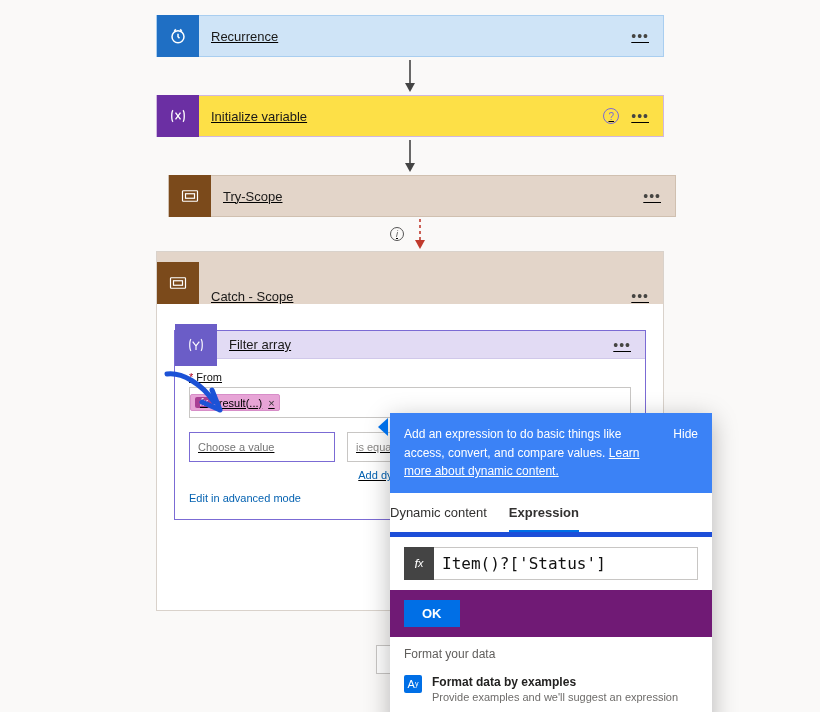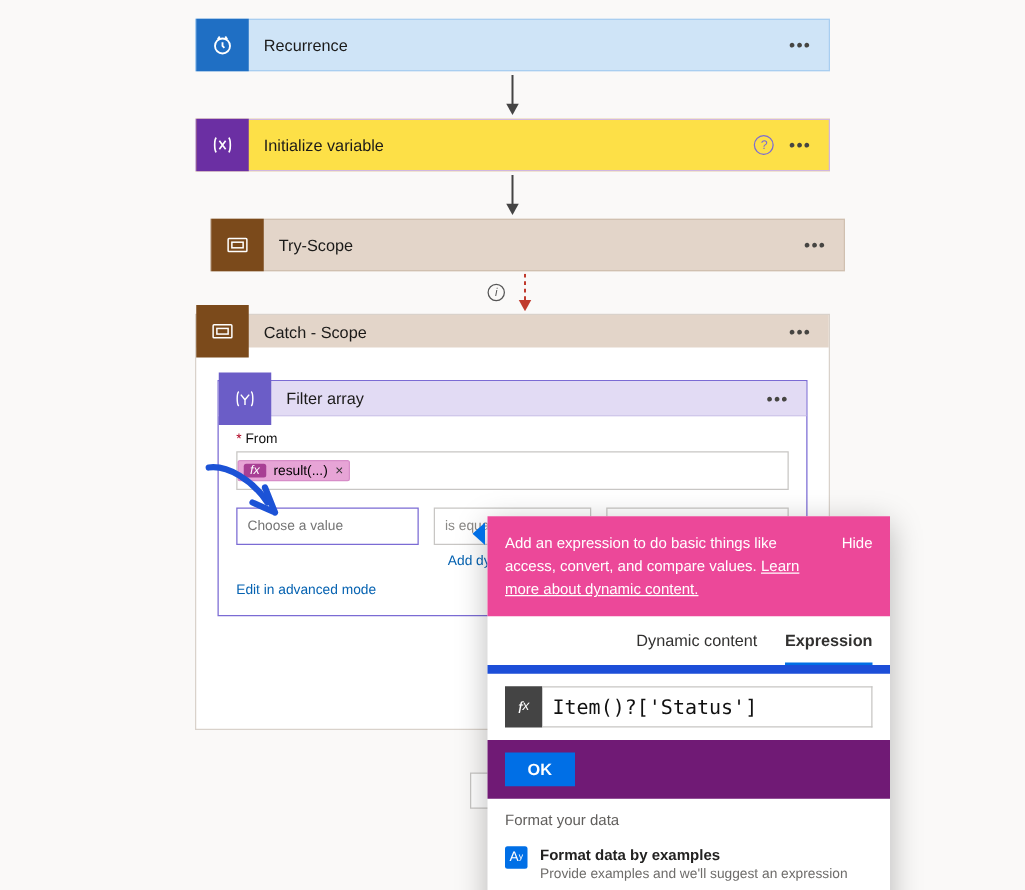--- a/index.html
+++ b/index.html
@@ -1,18 +1,18 @@
 <!DOCTYPE html>
 <html><head>
 <meta charset="utf-8">
 <style>
   * { box-sizing: border-box; margin: 0; padding: 0; font-family: "Segoe UI", -apple-system, sans-serif; }
   body { background: #faf9f8; width: 820px; height: 712px; overflow: hidden; position: relative; }
 
-  .canvas { position: relative; width: 100%; height: 100%; padding-top: 15px; }
+  .canvas { position: relative; width: 100%; height: 100%; padding-top: 15px; text-decoration: underline; }
 
   .step-row { display: flex; justify-content: center; margin: 0 auto; }
   .step-card { display: flex; align-items: center; border: 1px solid #c8c6c4; background: #fff; }
   .step-small { width: 508px; height: 42px; }
   .step-medium { width: 508px; height: 42px; margin-left: 24px; }
 
   .step-icon { width: 42px; height: 42px; display: flex; align-items: center; justify-content: center; flex: 0 0 42px; }
   .recurrence .step-icon { background: #1f6fc4; }
   .recurrence { background: #cfe4f7; border-color: #a9cef0; }
   .initvar .step-icon { background: #6b2fa3; }
@@ -25,21 +25,21 @@
   .more-dots { letter-spacing: 1px; color: #464542; font-size: 14px; cursor: pointer; }
   .help-circle { width: 16px; height: 16px; border-radius: 50%; border: 1.4px solid #7b6bd4; color: #7b6bd4; font-size: 10px; display: flex; align-items: center; justify-content: center; }
 
   .arrow-col { display: flex; justify-content: center; height: 38px; align-items: center; }
   .arrow-svg { display: block; }
 
   .info-i { width: 14px; height: 14px; border-radius: 50%; border: 1px solid #555; font-size: 9px; color: #555; display:flex; align-items:center; justify-content:center; font-style: italic; margin-right: 6px; }
 
   
   .scope-card { width: 508px; margin: 0 auto; border: 1px solid #d9d2cb; background: #fff; }
-  .scope-header { display: flex; align-items: center; height: 26px; background: #e3d5c9; }
+  .scope-header { display: flex; align-items: flex-end; height: 52px; background: #e3d5c9; }
   .scope-header .step-icon { background: #7b4a1b; }
   .scope-body { padding: 26px 18px 90px 18px; display:flex; justify-content:center; }
 
   
   .filter-card { width: 472px; border: 1.5px solid #7b6bd4; background: #fff; position: relative; }
   .filter-header { display: flex; align-items: center; height: 28px; background: #e2dbf4; border-bottom: 1px solid #d0c8ea; }
   .filter-header .step-icon { background: #6b5dc7; }
   .filter-body { padding: 12px 14px 14px 14px; font-size: 12px; }
   .label-req { color: #111; font-size: 11px; margin-bottom: 4px; }
   .label-req::before { content: "* "; color: #b00020; }
@@ -59,24 +59,24 @@
 
   .adv-link { color: #0562b1; font-size: 11px; cursor: pointer; display:inline-block; margin-top: 10px; }
 
   
   .new-step-row { display:flex; justify-content:center; margin-top: 34px; }
   .new-step-btn { border: 1px solid #c8c6c4; background: #fff; padding: 6px 14px; font-size: 13px; color: #222; }
 
   
   .flyout { position: absolute; left: 390px; top: 413px; width: 322px; background: #fff; box-shadow: 0 6px 24px rgba(0,0,0,0.28); }
   .flyout-caret { position:absolute; left: 378px; top: 418px; width: 0; height: 0; border-top: 9px solid transparent; border-bottom: 9px solid transparent; border-right: 10px solid #006fe6; z-index: 5; }
-  .flyout-banner { background: #ec4899; color: #fff; padding: 12px 14px; font-size: 12px; line-height: 1.55; display:flex; justify-content:flex-start; gap: 24px; }
+  .flyout-banner { background: #3b82f6; color: #fff; padding: 12px 14px; font-size: 12px; line-height: 1.55; display:flex; justify-content:flex-start; gap: 24px; }
   .fly-banner-text a { color: #fff; }
   .fly-hide { color: #fff; font-size: 12px; cursor: pointer; flex-shrink: 0; }
-  .fly-tabs { display:flex; gap: 22px; padding: 12px 14px 0 0; font-size: 13px; border-bottom: 7px solid #1d4ed8; justify-content: flex-end; }
+  .fly-tabs { display:flex; gap: 22px; padding: 12px 14px 0 0; font-size: 13px; border-bottom: 5px solid #1d4ed8; }
   .fly-tab { padding-bottom: 10px; color: #323130; cursor: pointer; }
   .fly-tab.active { border-bottom: 2px solid #006fe6; font-weight: 600; }
   .fly-expr-row { display:flex; align-items:stretch; padding: 10px 14px; gap: 0; }
   .fly-fx { background: #444; color: #fff; font-style: italic; font-size: 13px; width: 30px; display:flex; align-items:center; justify-content:center; }
   .fly-expr-input { flex:1; border: 1px solid #c8c6c4; border-left: none; padding: 6px 8px; font-family: Consolas, monospace; font-size: 16px; color: #111; }
   .fly-ok-row { background: #701a75; padding: 10px 14px; display:flex; align-items:center; }
   .fly-ok { background: #006fe6; color: #fff; border: none; padding: 6px 18px; font-size: 13px; font-weight: 600; cursor: pointer; }
   .fly-section-h { padding: 10px 14px 6px 14px; font-size: 12px; color: #605e5c; display:flex; justify-content:space-between; align-items:center; }
   .fly-item { display:flex; gap: 10px; align-items:flex-start; padding: 8px 14px 10px 14px; cursor:pointer; }
   .fly-item-icon { width: 18px; height: 18px; background: #006fe6; color: #fff; font-size: 11px; display:flex; align-items:center; justify-content:center; flex-shrink:0; border-radius:2px; }

